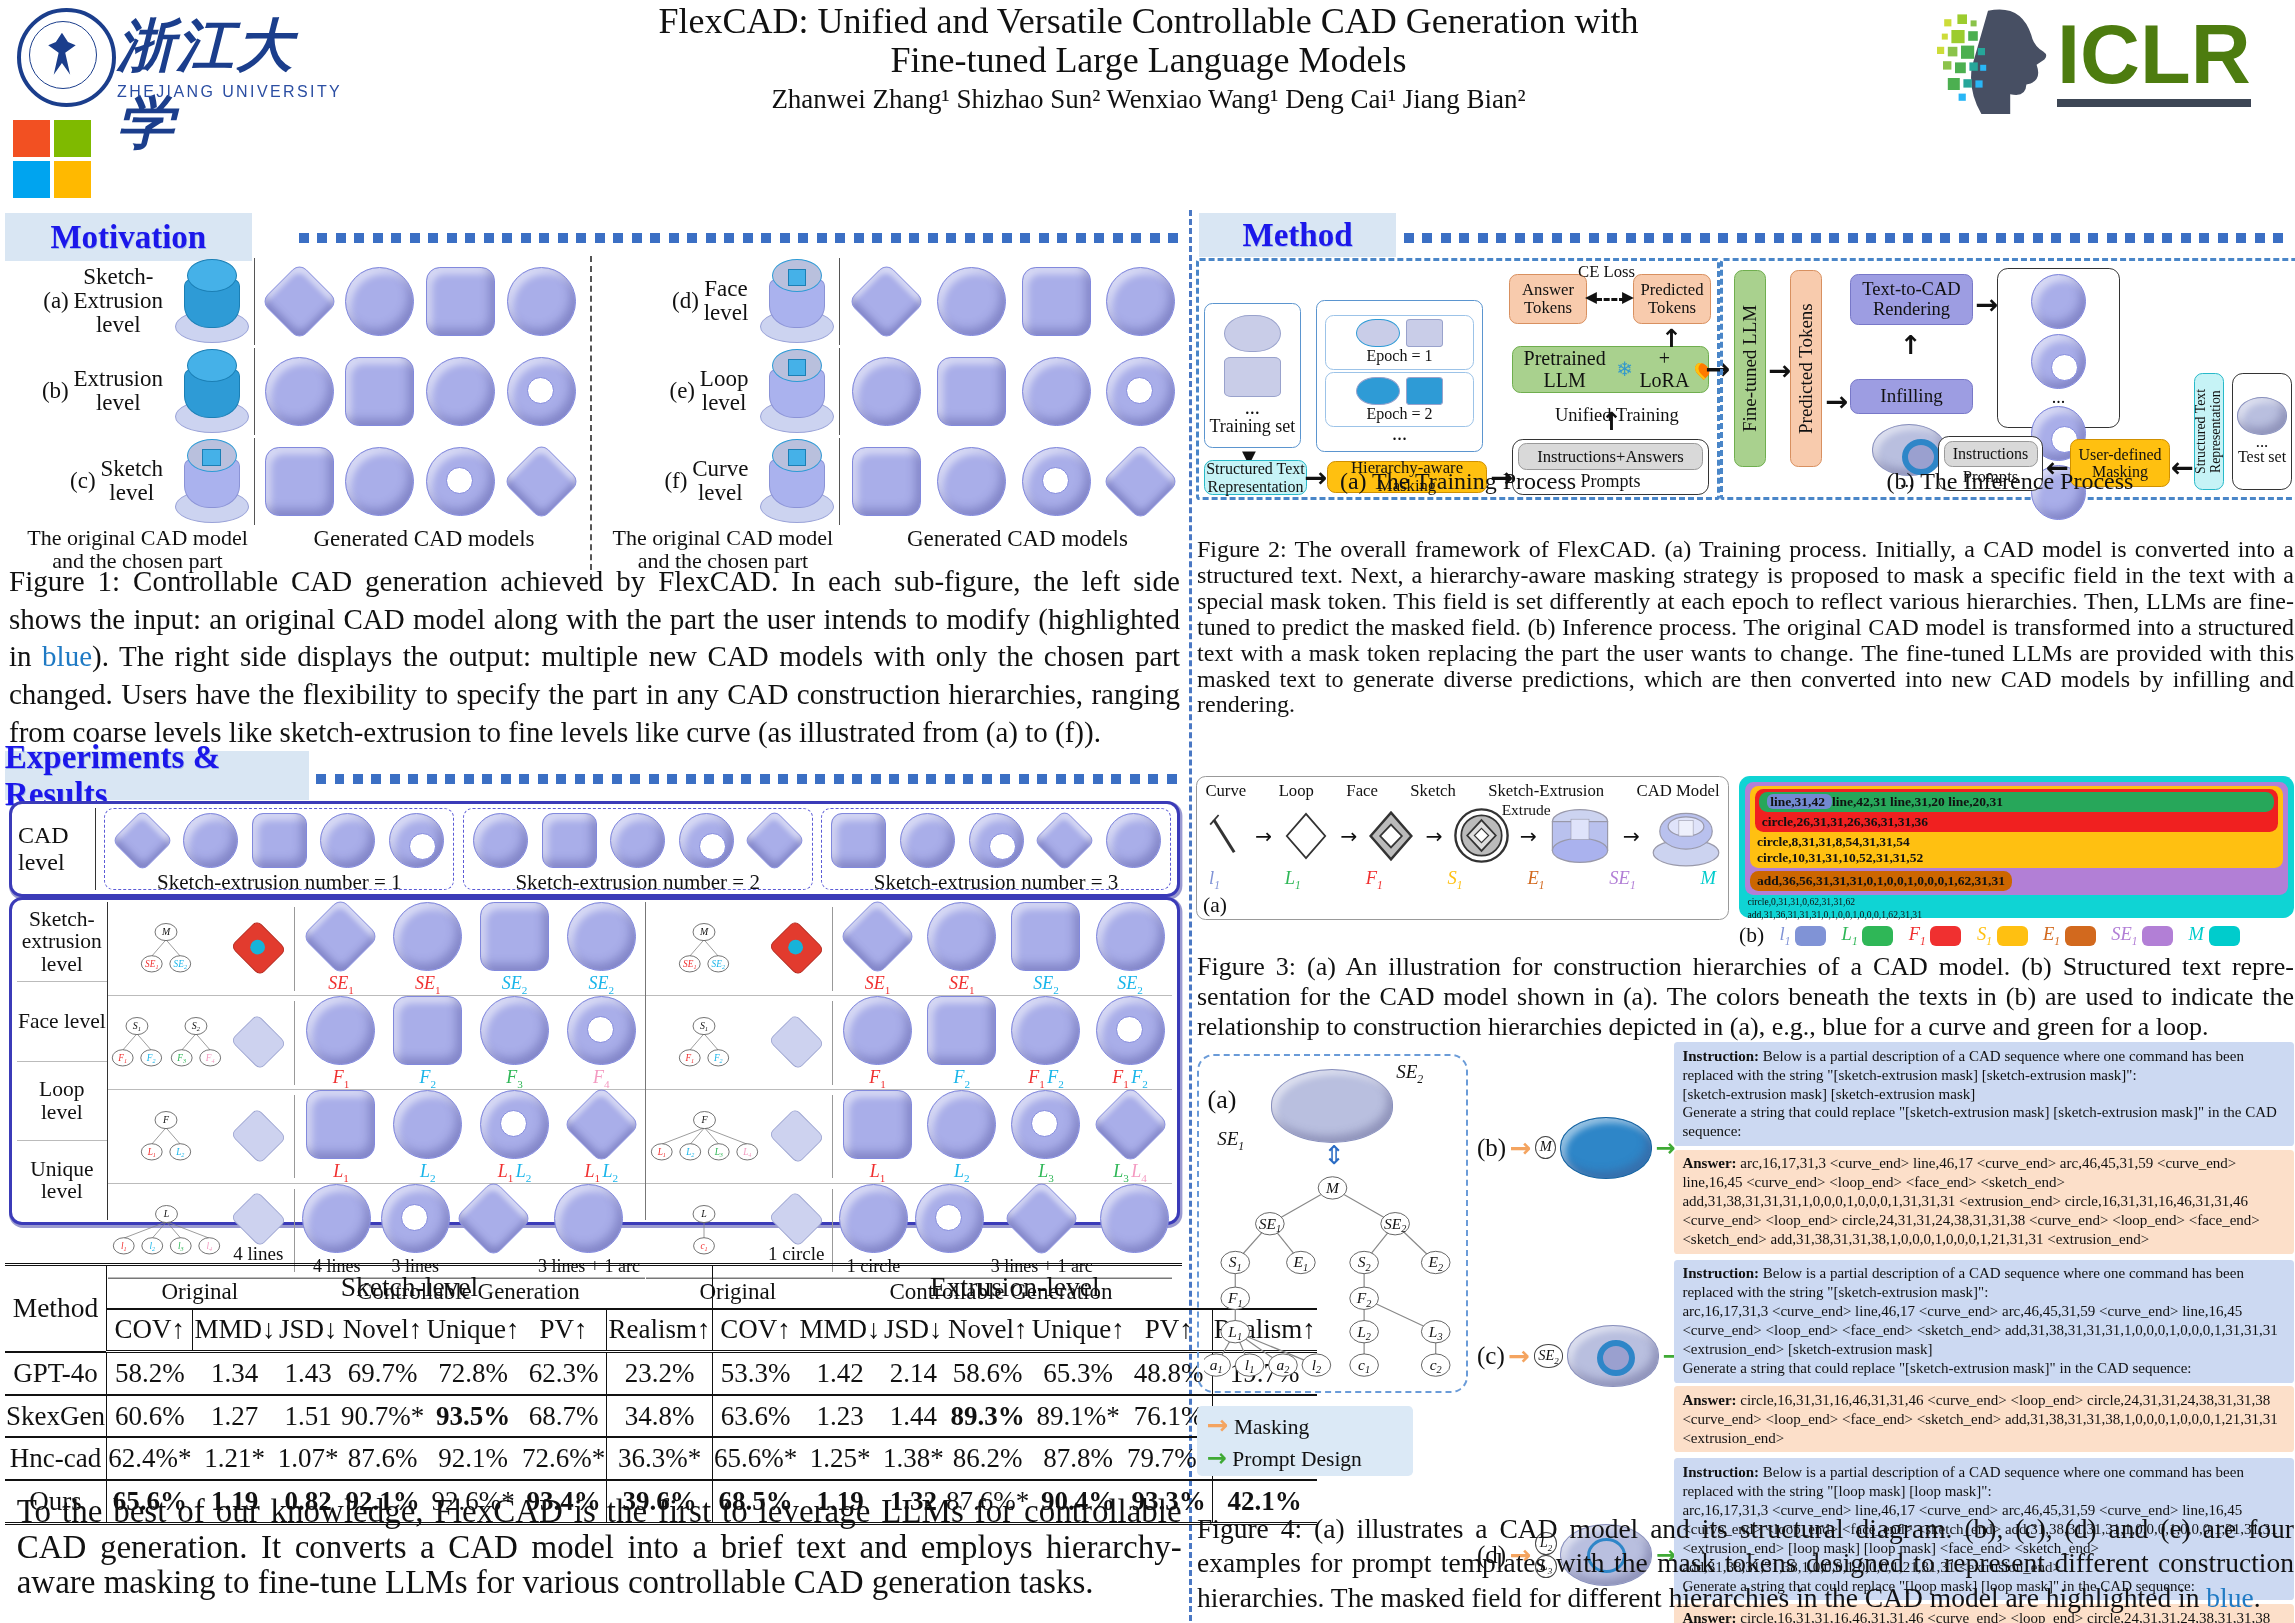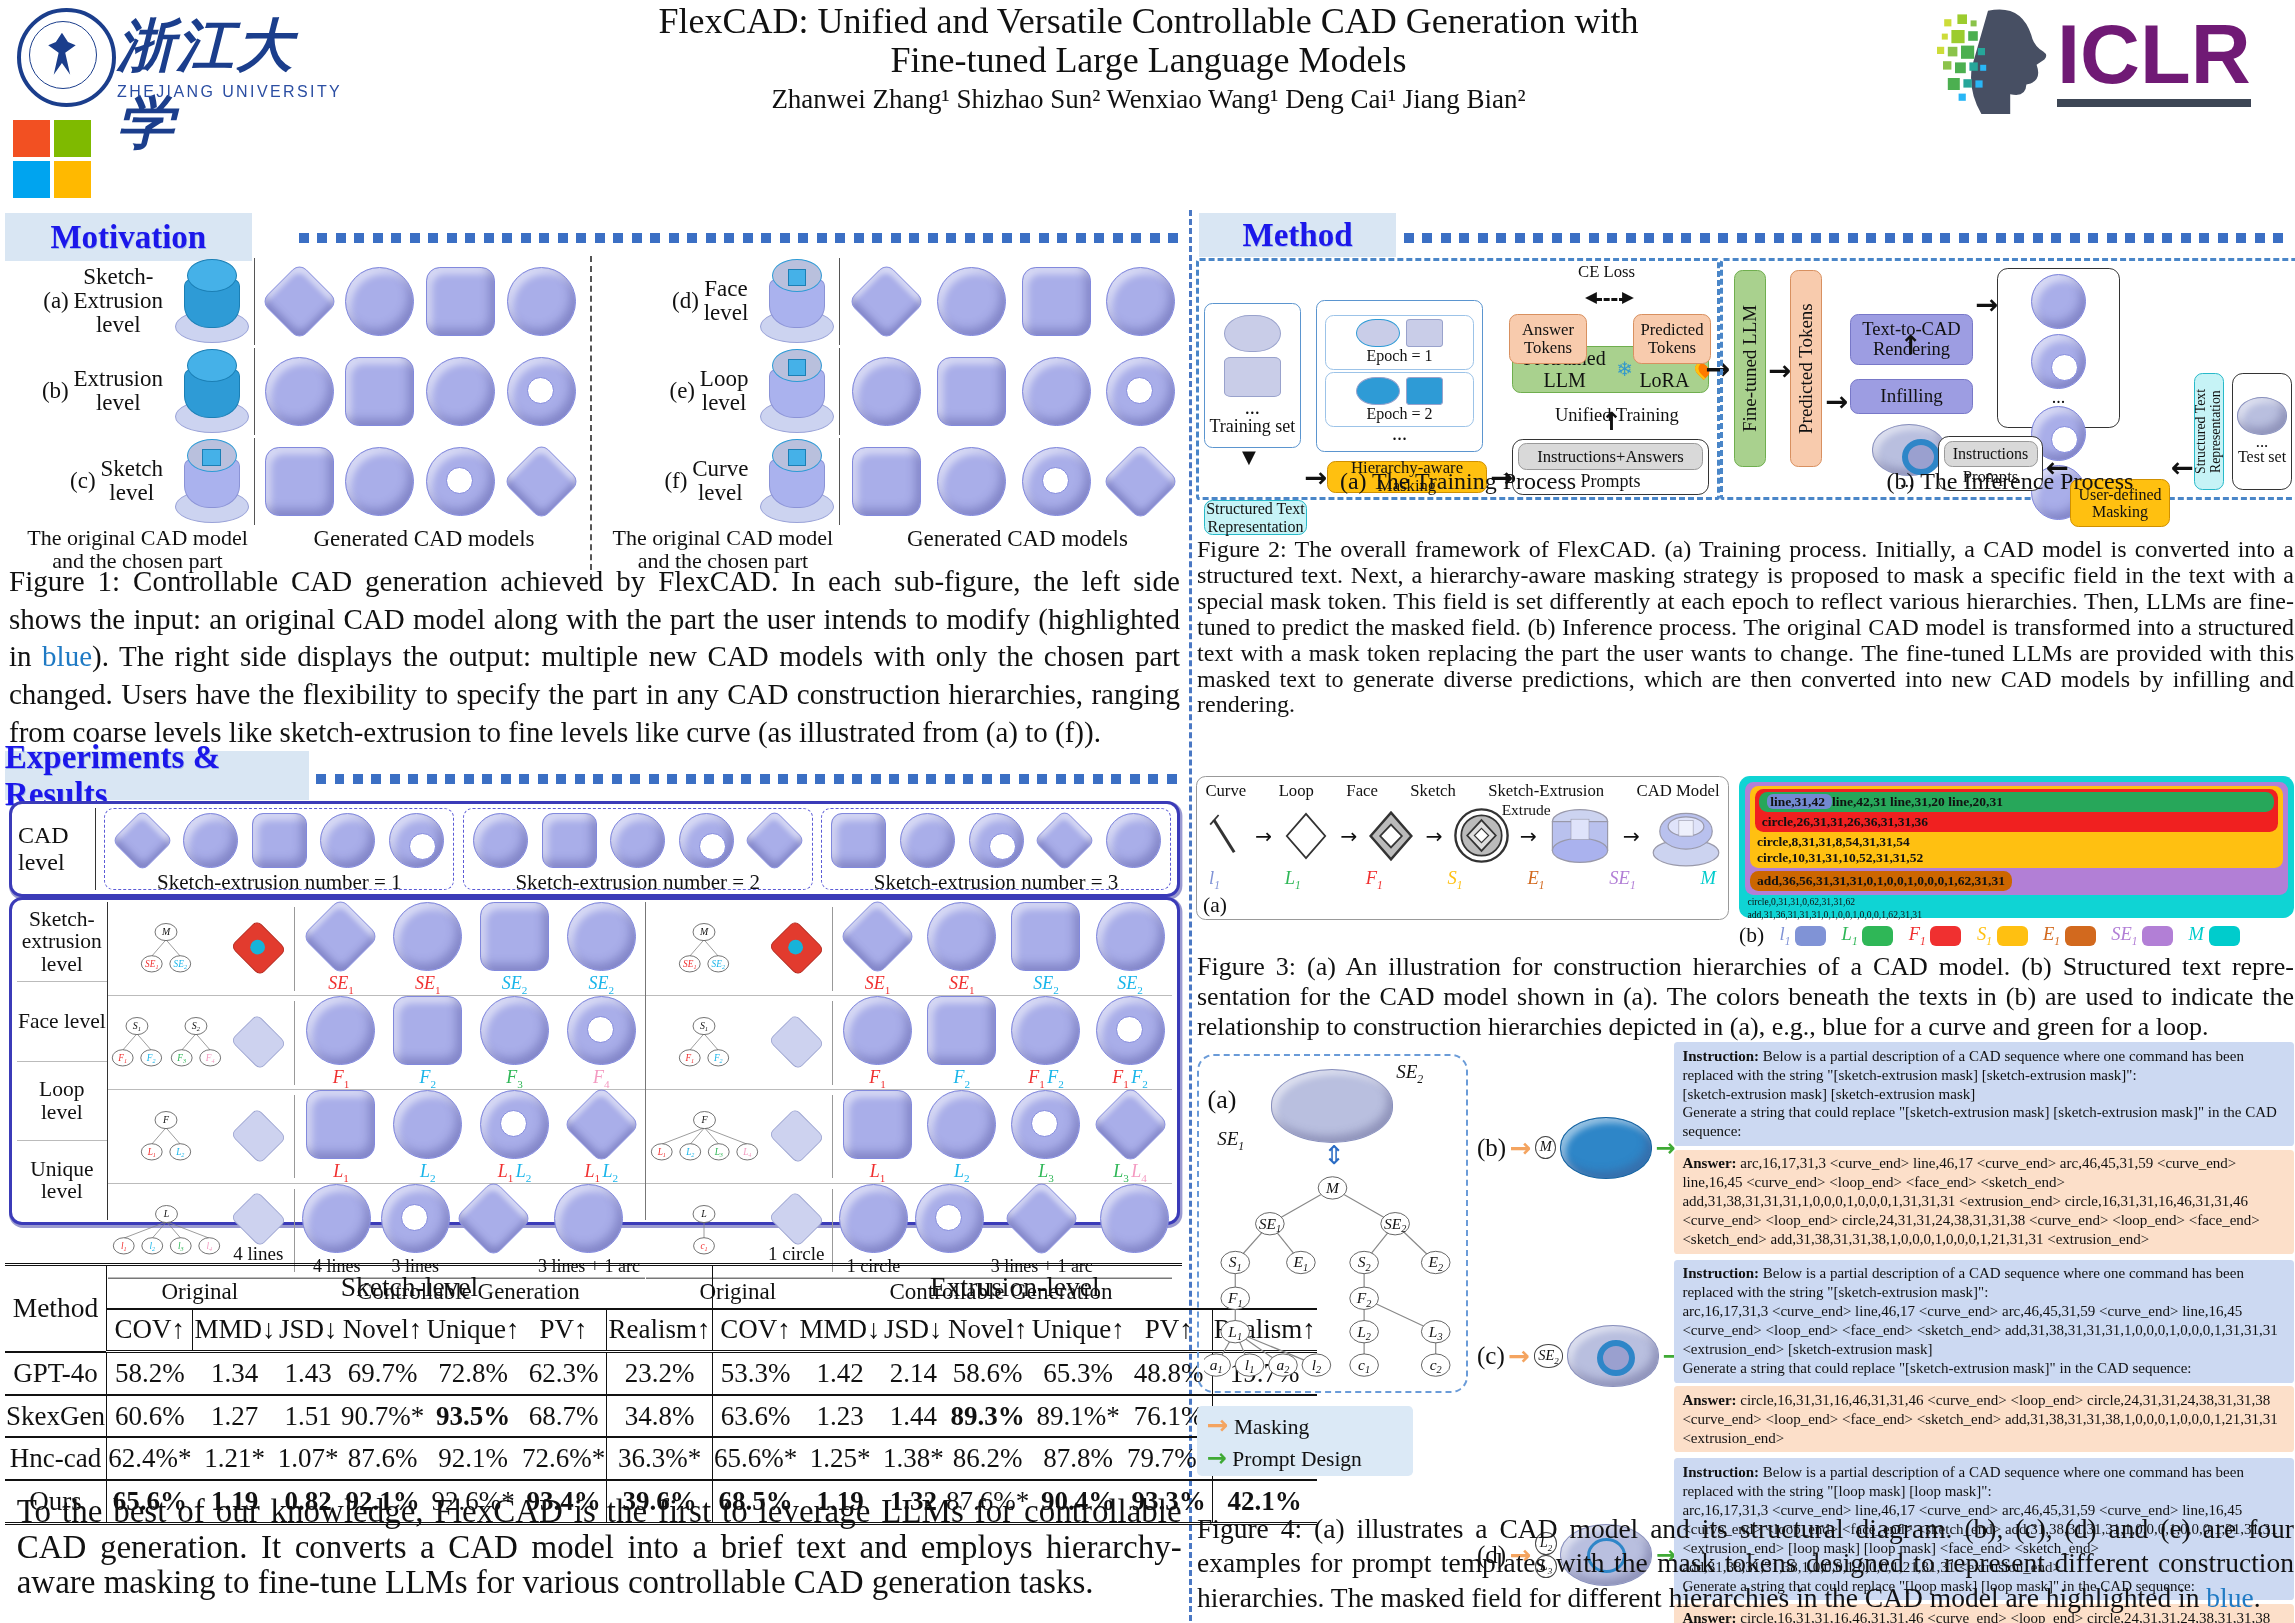--- a/index.html
+++ b/index.html
@@ -1,34 +1,34 @@
 <!DOCTYPE html>
 <html style="font-size:9.6px"><head>
 <meta charset="utf-8">
 <style>
   html,body{margin:0;padding:0;background:#888;}
   .poster{position:relative;width:2295px;height:1623px;background:#ffffff;font-family:"Liberation Serif",serif;color:#111;overflow:hidden;}
   .abs{position:absolute;}
-  .pre{white-space:pre-line;margin-top:40px;}
+  .pre{white-space:pre-line;}
   i{font-style:italic;}
   sub{font-size:62%;}
   
   .zju-seal{left:16.7px;top:8.4px;width:91px;height:91px;border:4.2px solid #1b3e8c;border-radius:50%;}
   .zju-seal .inner{position:absolute;left:8.4px;top:8.4px;width:66px;height:66px;border:1.8px solid #1b3e8c;border-radius:50%;}
   .zju-seal .bird{position:absolute;left:27.5px;top:20.3px;width:27.5px;height:42px;background:#1b3e8c;clip-path:polygon(50% 0,72% 22%,100% 30%,62% 48%,80% 100%,50% 72%,20% 100%,38% 48%,0 30%,28% 22%);}
   .zju-cn{left:117px;top:8.4px;width:197px;font-size:57px;font-weight:bold;font-style:italic;color:#1b3e8c;letter-spacing:2.4px;}
   .zju-en{left:117px;top:83px;font-size:16px;color:#2b4ea2;letter-spacing:2.4px;font-family:"Liberation Sans",sans-serif;}
   .ms-grid{left:13px;top:120px;display:grid;grid-template-columns:37px 37px;grid-template-rows:37px 37px;gap:4.2px;}
   .ms-grid div{width:37px;height:37px;}
   .ms-text{left:99px;top:117px;font-size:55px;color:#737373;font-family:"Liberation Sans",sans-serif;font-weight:600;}
   .title1{left:419px;top:0px;width:1459px;text-align:center;font-size:36px;}
   .title2{left:419px;top:39px;width:1459px;text-align:center;font-size:36px;}
   .authors{left:419px;top:84px;width:1459px;text-align:center;font-size:27px;}
   .affil{left:419px;top:115px;width:1459px;text-align:center;font-size:26px;}
-  .iclr-text{left:2057px;top:10.8px;font-size:83px;font-weight:bold;color:#701a75;font-family:"Liberation Sans",sans-serif;border-bottom:8.4px solid #3d4655;line-height:1.05;padding-bottom:1.2px;}
+  .iclr-text{left:2057px;top:10.8px;font-size:83px;font-weight:bold;color:#4d7c0f;font-family:"Liberation Sans",sans-serif;border-bottom:8.4px solid #3d4655;line-height:1.05;padding-bottom:1.2px;}
   
   .sechead{background:#d9e6f3;color:#1c17ea;font-weight:bold;font-size:33px;display:flex;align-items:center;justify-content:center;text-shadow:0.6px 0.6px 0 #9db8e8;}
   .dots{height:9.6px;background:repeating-linear-gradient(90deg,#3b6fc4 0 9.6px,transparent 9.6px 18.5px);}
   .coldiv{border-left:3.6px dashed #4a78c4;}
   
   .f1half{position:absolute;top:0;display:flex;flex-direction:column;}
   .f1row{display:flex;align-items:center;height:90px;}
   .f1tag{width:154px;display:flex;align-items:center;justify-content:flex-end;gap:4.8px;font-size:23px;text-align:center;}
   .f1tag .lvl{line-height:1.05;}
   .knob{position:relative;width:79px;height:84px;margin-left:8.4px;flex:0 0 auto;}

